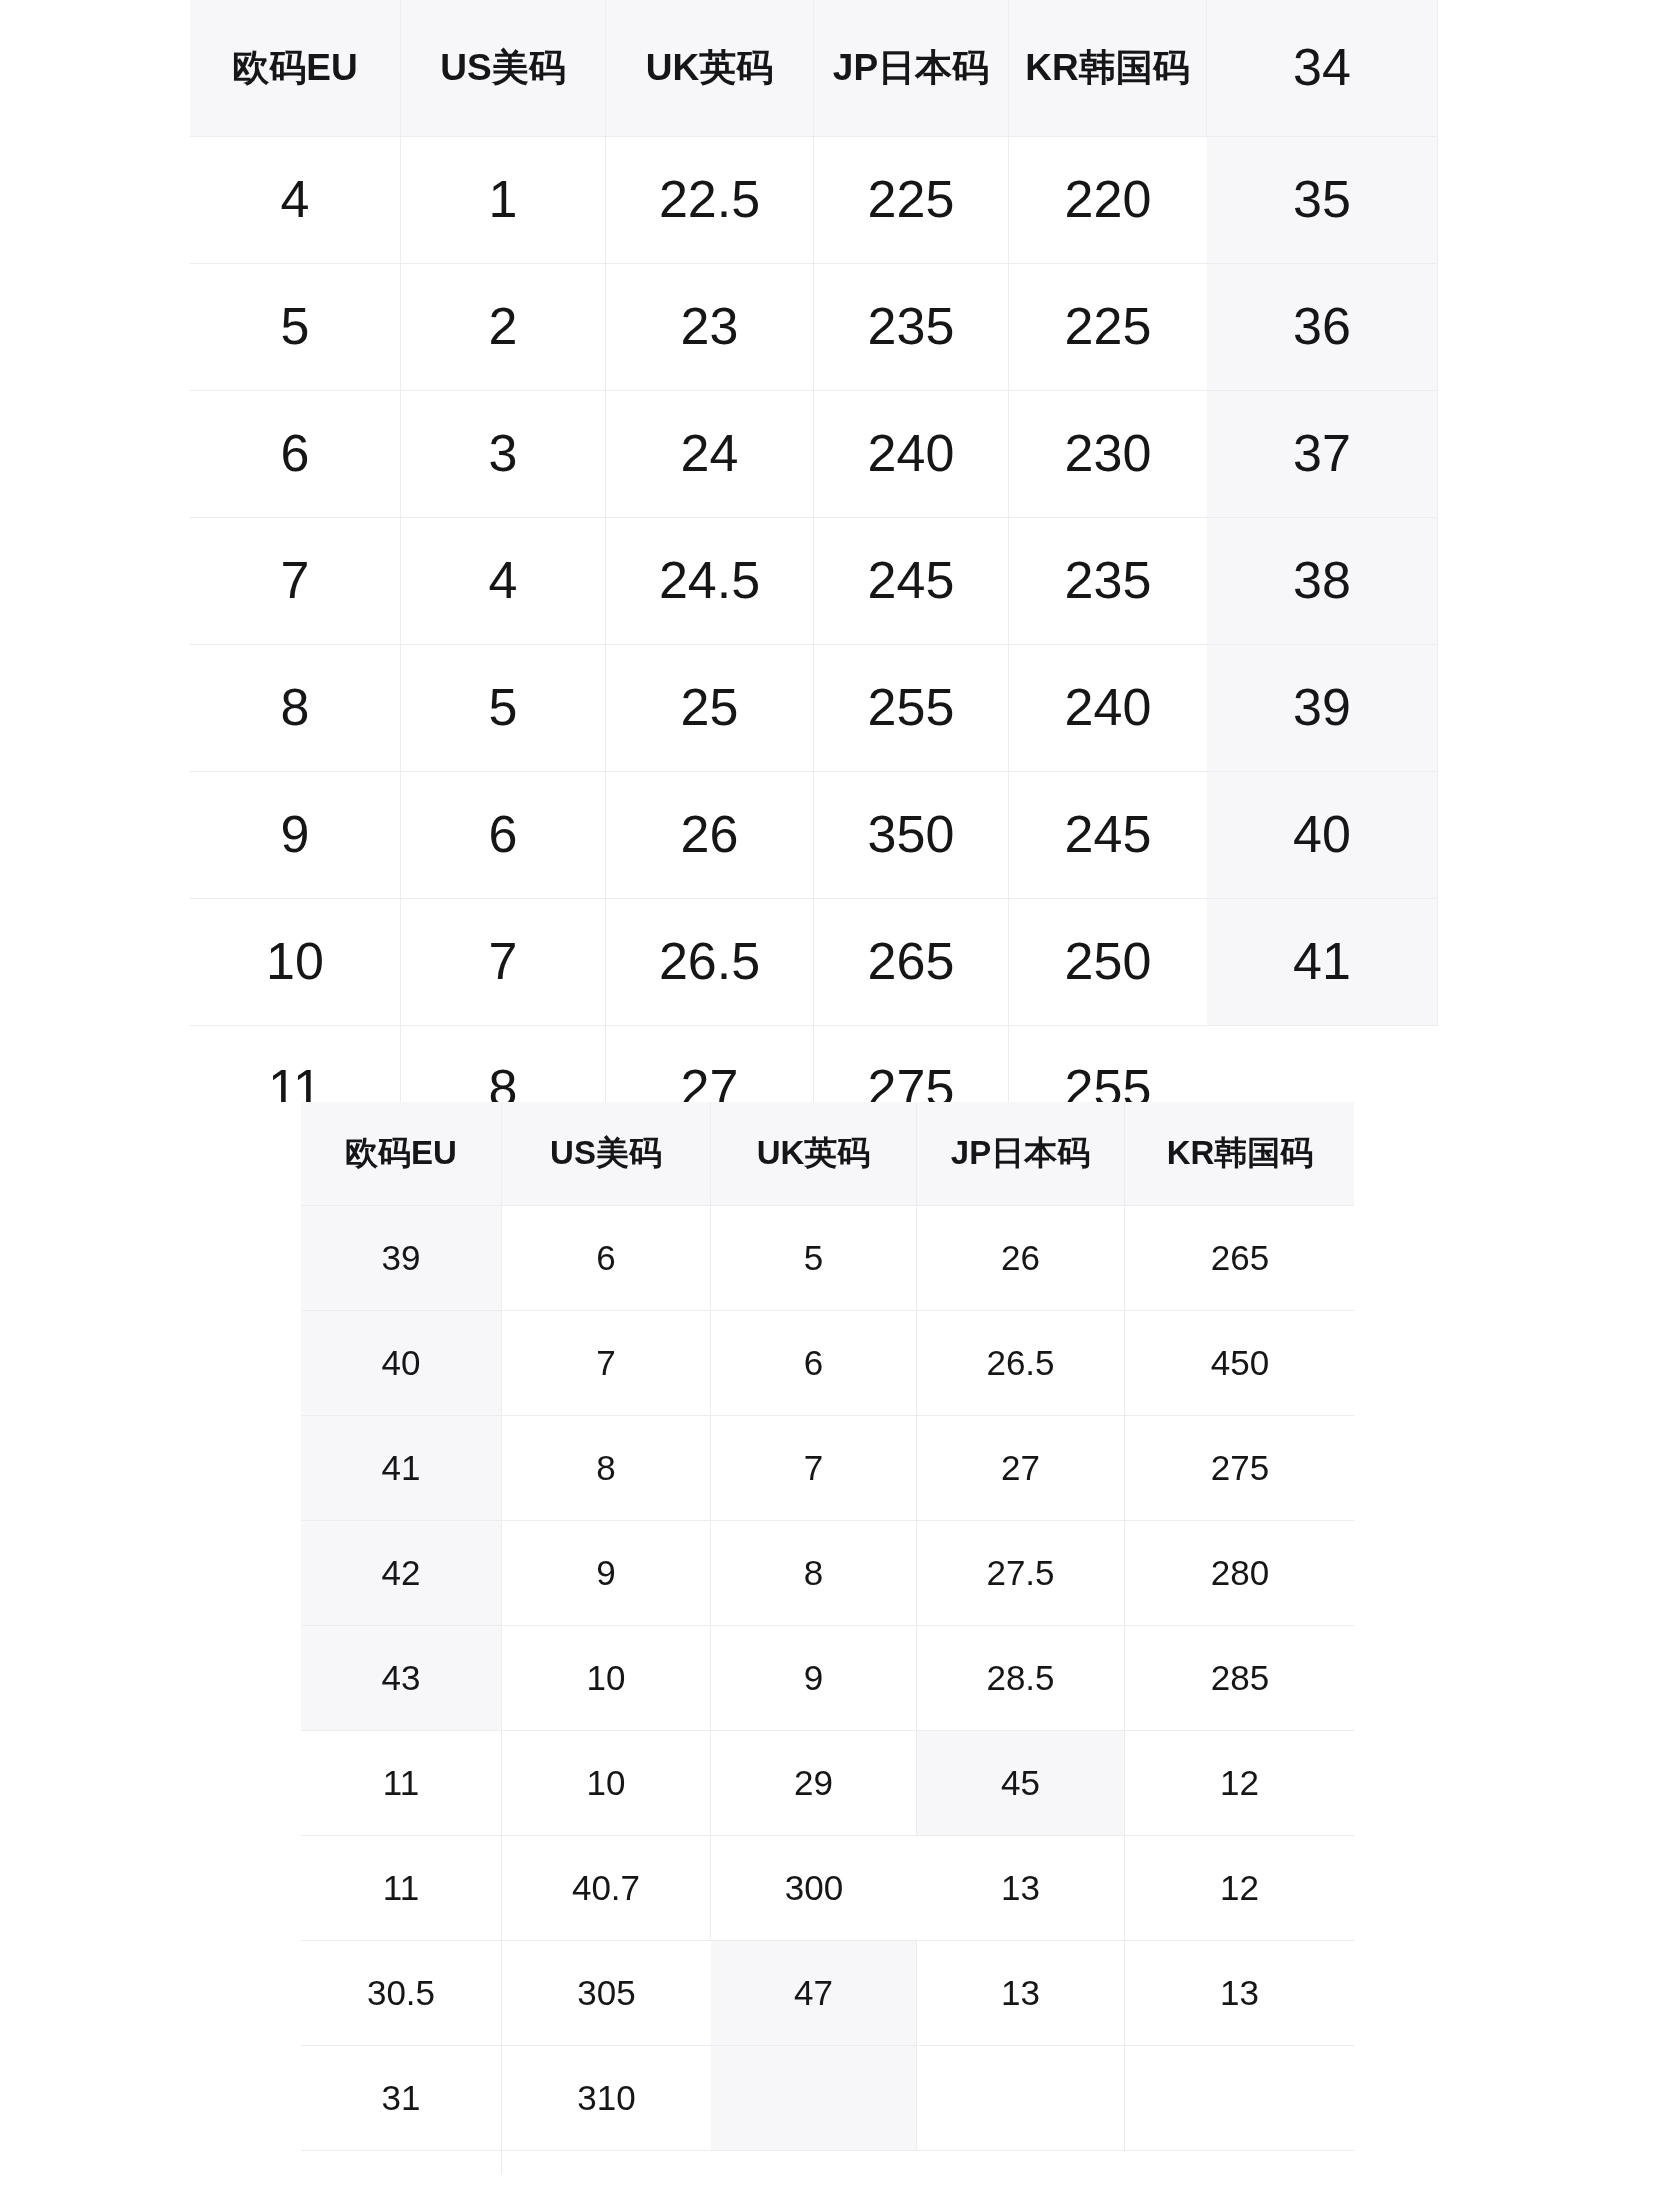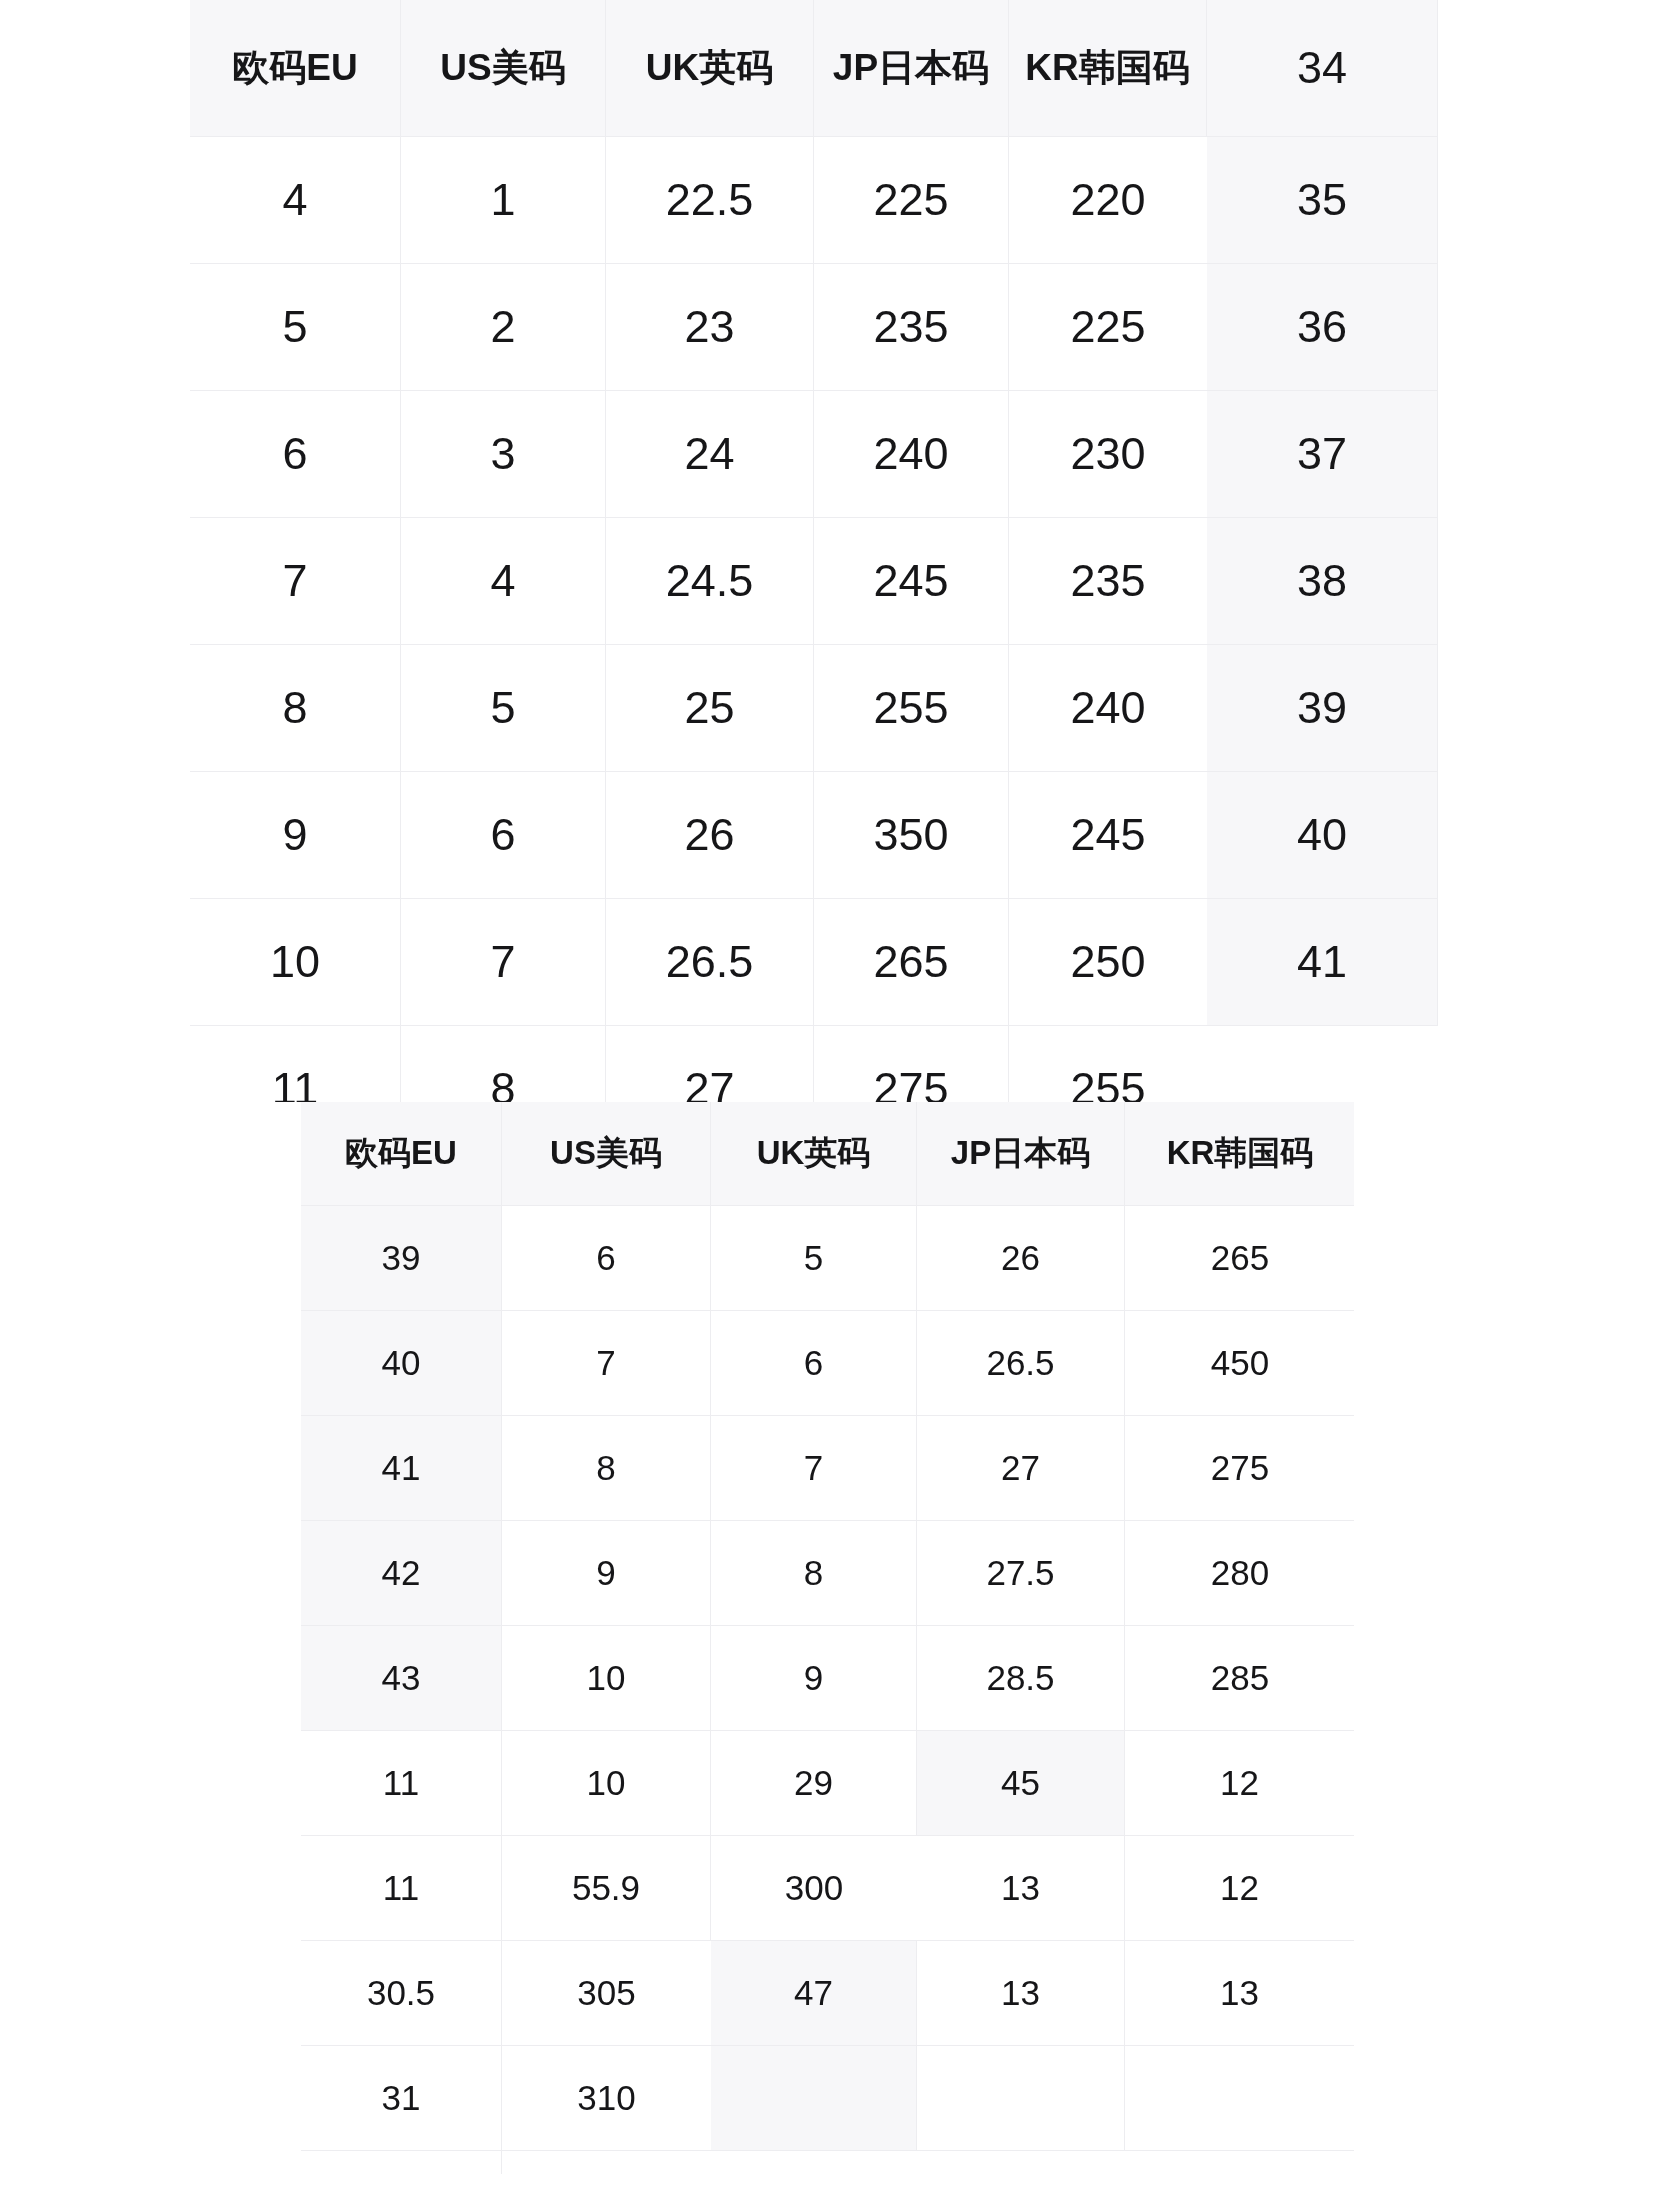--- a/index.html
+++ b/index.html
@@ -24,21 +24,21 @@
     overflow:hidden;
     background:var(--page-bg);
   }
   
   #size-table-top{
     left:190px; top:0;
     width:1248px; height:1102px;
     grid-template-columns:211px 205px 208px 195px 198px 231px;
     grid-template-rows:137px repeat(8,127px);
   }
-  #size-table-top .cell{font-size:45px;}
+  #size-table-top .cell{font-size:52px;}
   #size-table-top .th{font-size:37px;}
   
   #size-table-bottom{
     left:301px; top:1102px;
     width:1053px; height:1072px;
     grid-template-columns:201px 209px 206px 208px 230px;
     grid-template-rows:104px repeat(10,105px);
   }
   #size-table-bottom .cell{font-size:35px;}
   #size-table-bottom .th{font-size:33px;}
@@ -150,21 +150,21 @@
     <div class="cell">10</div>
     <div class="cell">9</div>
     <div class="cell">28.5</div>
     <div class="cell lastcol">285</div>
     <div class="cell">11</div>
     <div class="cell">10</div>
     <div class="cell">29</div>
     <div class="cell firstcol">45</div>
     <div class="cell">12</div>
     <div class="cell">11</div>
-    <div class="cell">55.9</div>
+    <div class="cell">40.7</div>
     <div class="cell lastcol">300</div>
     <div class="cell">13</div>
     <div class="cell">12</div>
     <div class="cell">30.5</div>
     <div class="cell lastcol">305</div>
     <div class="cell firstcol">47</div>
     <div class="cell">13</div>
     <div class="cell">13</div>
     <div class="cell">31</div>
     <div class="cell lastcol">310</div>

